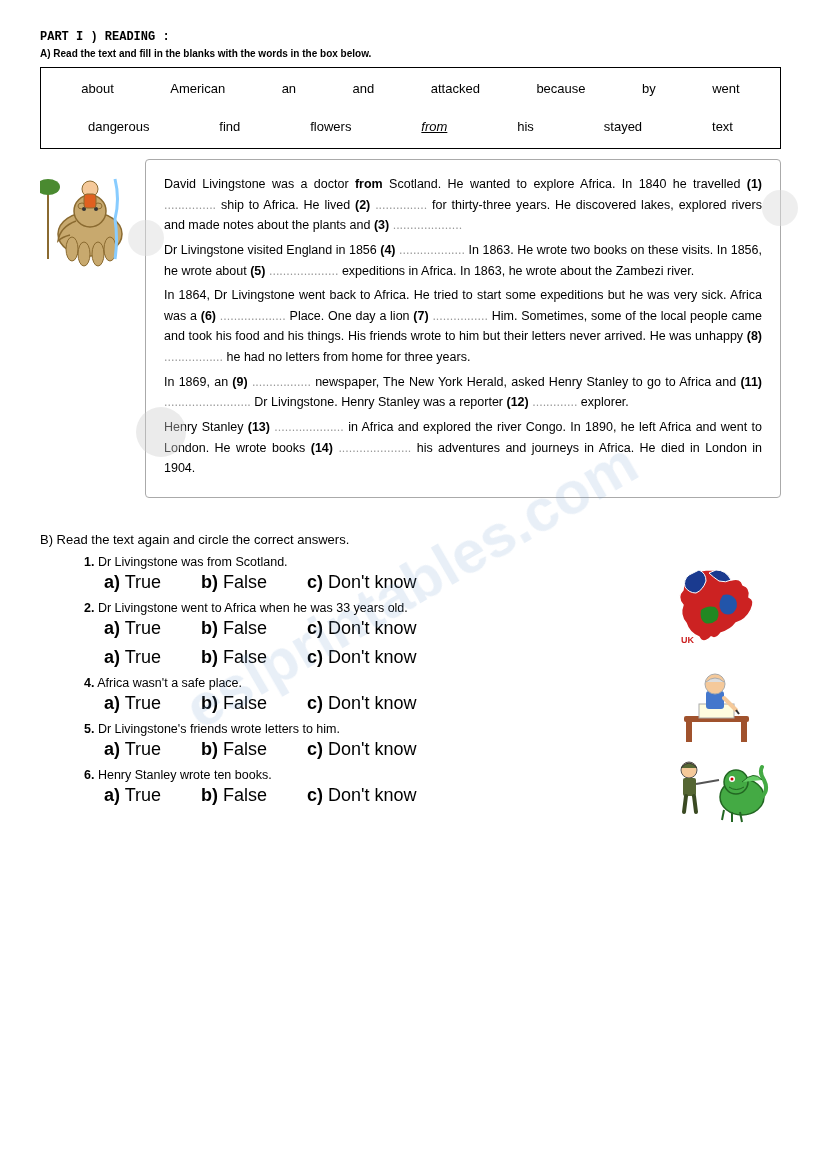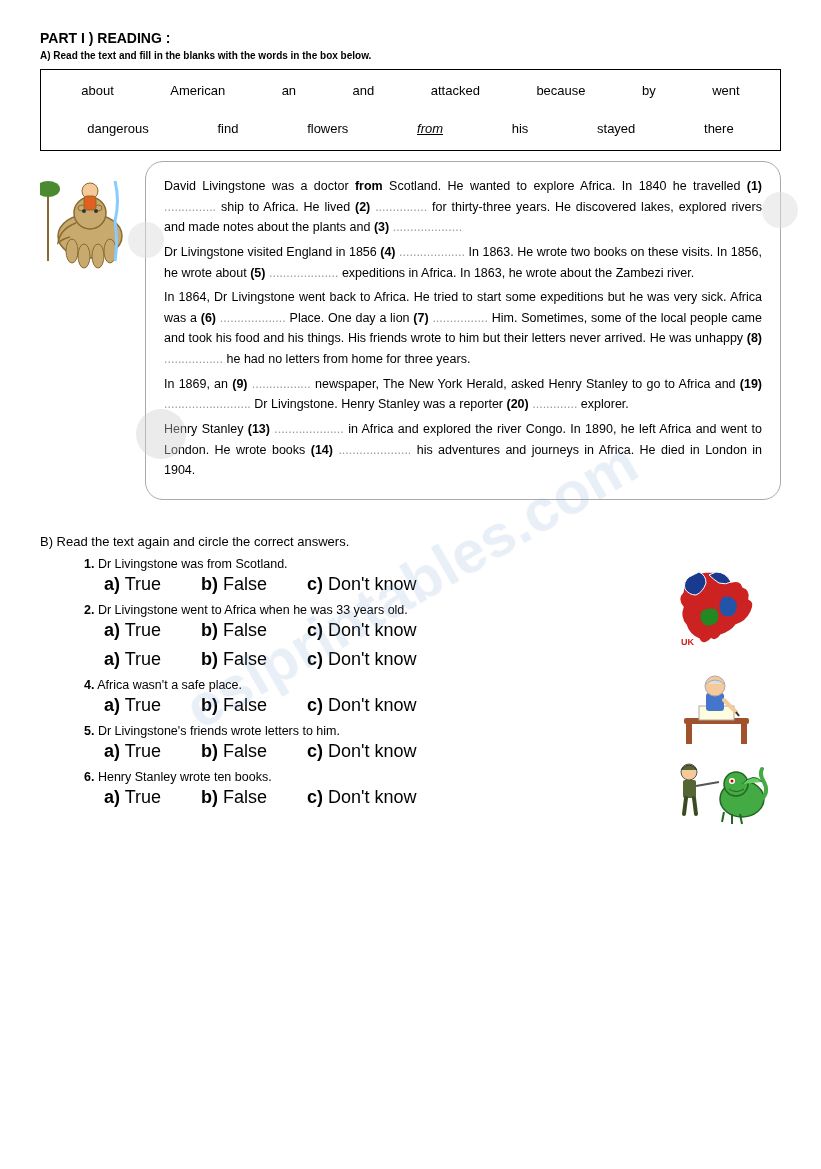--- a/index.html
+++ b/index.html
@@ -7,22 +7,23 @@
       font-family: Arial, sans-serif;
       font-size: 13px;
       background: #fff;
       color: #000;
       width: 821px;
       min-height: 1169px;
       padding: 30px 40px;
     }
     .part-title {
       font-weight: bold;
-      font-size: 14px;
+      font-size: 12px;
       margin-bottom: 4px;
+      font-family: Liberation Mono, monospace;
     }
     .section-title {
       font-weight: bold;
       font-size: 10px;
       margin-bottom: 8px;
     }
     .word-box {
       border: 1.5px solid #000;
       padding: 8px 12px;
       margin-bottom: 10px;
@@ -34,21 +35,21 @@
       flex-wrap: wrap;
     }
     .word-box-row span {
       padding: 0 8px;
     }
     .word-underlined {
       text-decoration: underline;
     }
     .reading-section {
       border: 1.5px solid #aaa;
-      border-radius: 18px;
+      border-radius: 4px;
       padding: 14px 18px 14px 18px;
       margin-bottom: 18px;
       position: relative;
       background: #fff;
     }
     .reading-text {
       font-size: 12.5px;
       line-height: 1.65;
       text-align: justify;
     }
@@ -143,21 +144,21 @@
     <span>by</span>
     <span>went</span>
   </div>
   <div class="word-box-row" style="margin-top:12px;">
     <span>dangerous</span>
     <span>find</span>
     <span>flowers</span>
     <span class="word-underlined"><em>from</em></span>
     <span>his</span>
     <span>stayed</span>
-    <span>there</span>
+    <span>text</span>
   </div>
 </div>
 
 <div style="position:relative; display:flex; gap:10px; margin-bottom:16px;">
 
   <div style="min-width:95px; display:flex; align-items:flex-start;">
     <svg width="90" height="110" viewBox="0 0 90 110">
 
       <ellipse cx="50" cy="75" rx="32" ry="22" fill="#c8a96e" stroke="#8a6a30" stroke-width="1.5"></ellipse>
       <circle cx="50" cy="52" r="16" fill="#c8a96e" stroke="#8a6a30" stroke-width="1.5"></circle>
@@ -182,21 +183,21 @@
   </div>
 
   <div class="reading-section" style="flex:1; position:relative;">
     <div class="bubble-left"></div>
     <div class="bubble-right"></div>
     <div class="bubble-left2"></div>
     <div class="reading-text">
       <p>David Livingstone was a doctor <strong>from</strong> Scotland. He wanted to explore Africa. In 1840 he travelled <strong>(1)</strong> <span class="dotted-blank">...............</span> ship to Africa. He lived <strong>(2)</strong> <span class="dotted-blank">...............</span> for thirty-three years. He discovered lakes, explored rivers and made notes about the plants and <strong>(3)</strong> <span class="dotted-blank">....................</span></p>
       <p>Dr Livingstone visited England in 1856 <strong>(4)</strong> <span class="dotted-blank">...................</span> In 1863. He wrote two books on these visits. In 1856, he wrote about <strong>(5)</strong> <span class="dotted-blank">....................</span> expeditions in Africa. In 1863, he wrote about the Zambezi river.</p>
       <p>In 1864, Dr Livingstone went back to Africa. He tried to start some expeditions but he was very sick. Africa was a <strong>(6)</strong> <span class="dotted-blank">...................</span> Place. One day a lion <strong>(7)</strong> <span class="dotted-blank">................</span> Him. Sometimes, some of the local people came and took his food and his things. His friends wrote to him but their letters never arrived. He was unhappy <strong>(8)</strong> <span class="dotted-blank">.................</span> he had no letters from home for three years.</p>
-      <p>In 1869, an <strong>(9)</strong> <span class="dotted-blank">.................</span> newspaper, The New York Herald, asked Henry Stanley to go to Africa and <strong>(19)</strong> <span class="dotted-blank">.........................</span> Dr Livingstone. Henry Stanley was a reporter <strong>(20)</strong> <span class="dotted-blank">.............</span> explorer.</p>
+      <p>In 1869, an <strong>(9)</strong> <span class="dotted-blank">.................</span> newspaper, The New York Herald, asked Henry Stanley to go to Africa and <strong>(11)</strong> <span class="dotted-blank">.........................</span> Dr Livingstone. Henry Stanley was a reporter <strong>(12)</strong> <span class="dotted-blank">.............</span> explorer.</p>
       <p>Henry Stanley <strong>(13)</strong> <span class="dotted-blank">....................</span> in Africa and explored the river Congo. In 1890, he left Africa and went to London. He wrote books <strong>(14)</strong> <span class="dotted-blank">.....................</span> his adventures and journeys in Africa. He died in London in 1904.</p>
     </div>
   </div>
 </div>
 
 <div>
   <div class="section-b-title">B) Read the text again and circle the correct answers.</div>
 
   <div style="display:flex; gap:10px;">
     <div style="flex:1;">

